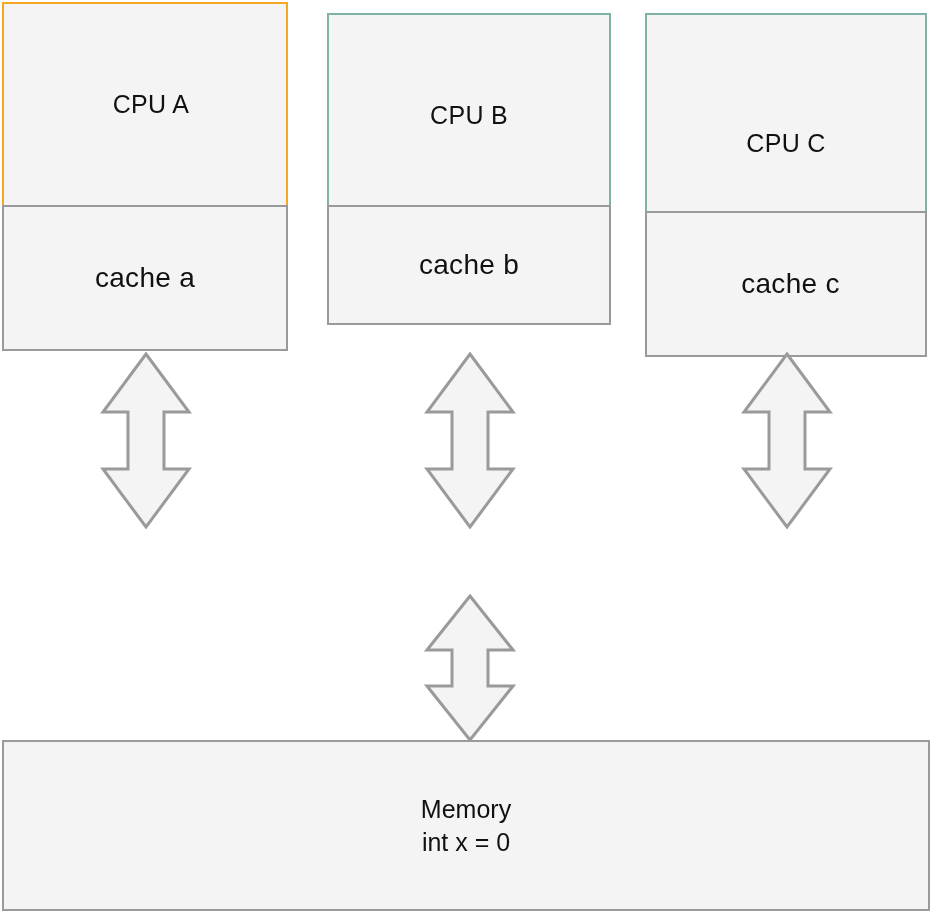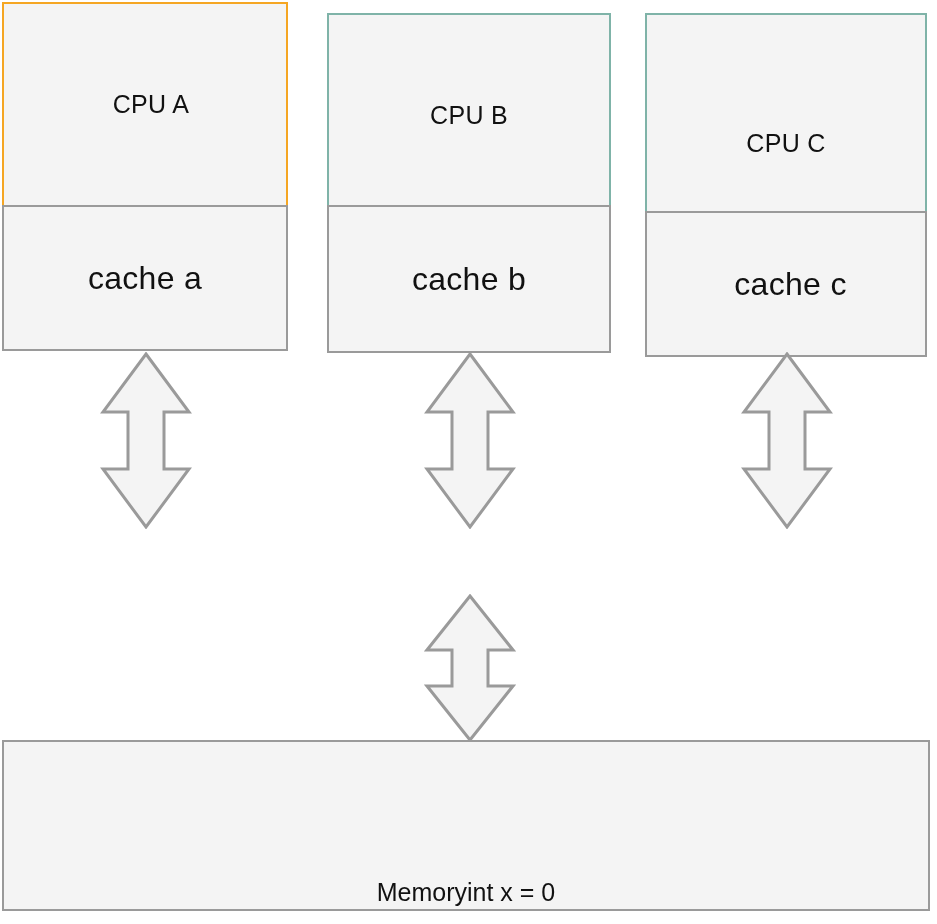--- a/index.html
+++ b/index.html
@@ -36,36 +36,35 @@
   }
   .cache-box {
     border: 2px solid #9a9a9a;
   }
   .cpu-label {
     font-size: 25px;
     letter-spacing: 0.3px;
     color: #111111;
   }
   .cache-label {
-    font-size: 32px;
+    font-size: 28px;
     letter-spacing: 0.3px;
     color: #111111;
   }
   .bus-box {
     border: 2px solid #9a9a9a;
   }
   .bus-label {
     font-size: 24px;
     color: #111111;
   }
   .memory-box {
     border: 2px solid #9a9a9a;
-    flex-direction: row;
+    flex-direction: column;
     line-height: 1.32;
-    align-items: flex-end;
   }
   .memory-label {
     font-size: 25px;
     color: #111111;
     text-align: center;
   }
   .arrow {
     position: absolute;
   }
   .arrow svg {
@@ -80,21 +79,21 @@
   <div class="box cpu-top" style="left:2px; top:2px; width:286px; height:203px;padding-left:12px;">
     <span class="cpu-label">CPU A</span>
   </div>
   <div class="box cache-box" style="left:2px; top:205px; width:286px; height:146px;">
     <span class="cache-label">cache a</span>
   </div>
 
   <div class="box cpu-top teal" style="left:327px; top:2px; width:284px; height:203px;">
     <span class="cpu-label">CPU B</span>
   </div>
-  <div class="box cache-box" style="left:327px; top:205px; width:284px; height:148px;">
+  <div class="box cache-box" style="left:327px; top:205px; width:284px; height:120px;">
     <span class="cache-label">cache b</span>
   </div>
 
   <div class="box cpu-top teal" style="left:645px; top:2px; width:282px; height:259px;">
     <span class="cpu-label">CPU C</span>
   </div>
   <div class="box cache-box" style="left:645px; top:211px; width:282px; height:146px;padding-left:9px;">
     <span class="cache-label">cache c</span>
   </div>
 

